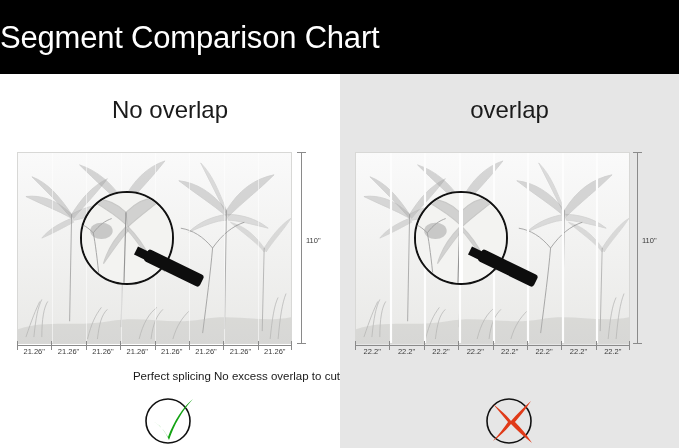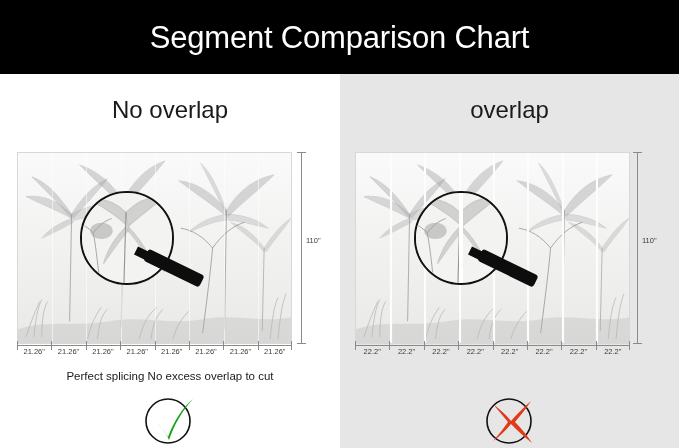--- a/index.html
+++ b/index.html
@@ -17,21 +17,21 @@
 
   
   #title-banner {
     position: absolute;
     left: 0; top: 0;
     width: 679px;
     height: 74px;
     background: #000000;
     display: flex;
     align-items: center;
-    justify-content: center;
+    justify-content: flex-start;
   }
   #title-text {
     color: #ffffff;
     font-size: 31px;
     font-weight: 400;
     letter-spacing: -0.2px;
     line-height: 1;
     white-space: nowrap;
   }
 
@@ -236,21 +236,21 @@
     white-space: nowrap;
   }
   #panel-right .dim-v-label { left: 302px; }
 
   
   .caption {
     position: absolute;
     top: 297px;
     left: 0;
     width: 100%;
-    text-align: center;
+    text-align: right;
     font-size: 11.5px;
     color: #1a1a1a;
     line-height: 1;
   }
   .verdict {
     position: absolute;
     top: 320px;
     left: 0;
     width: 100%;
     display: flex;

